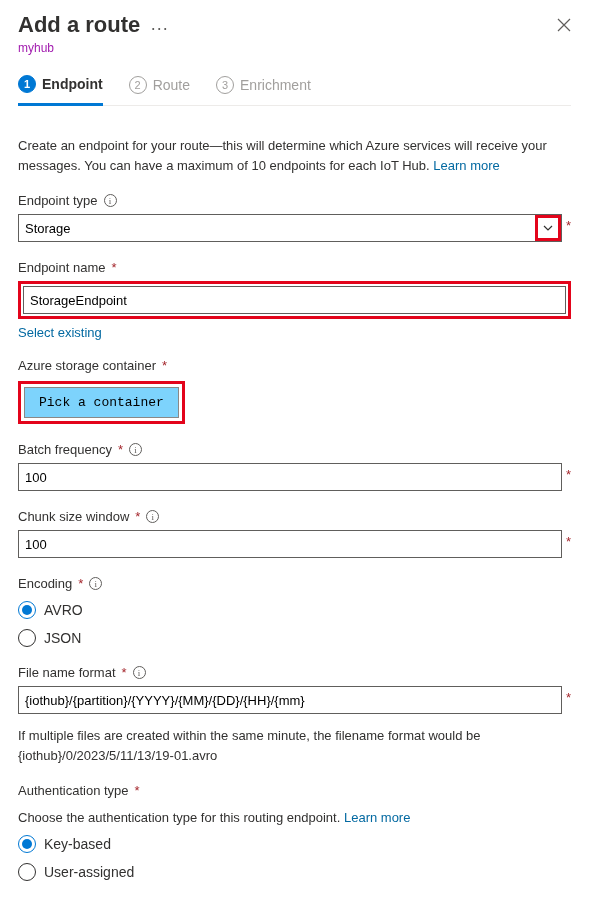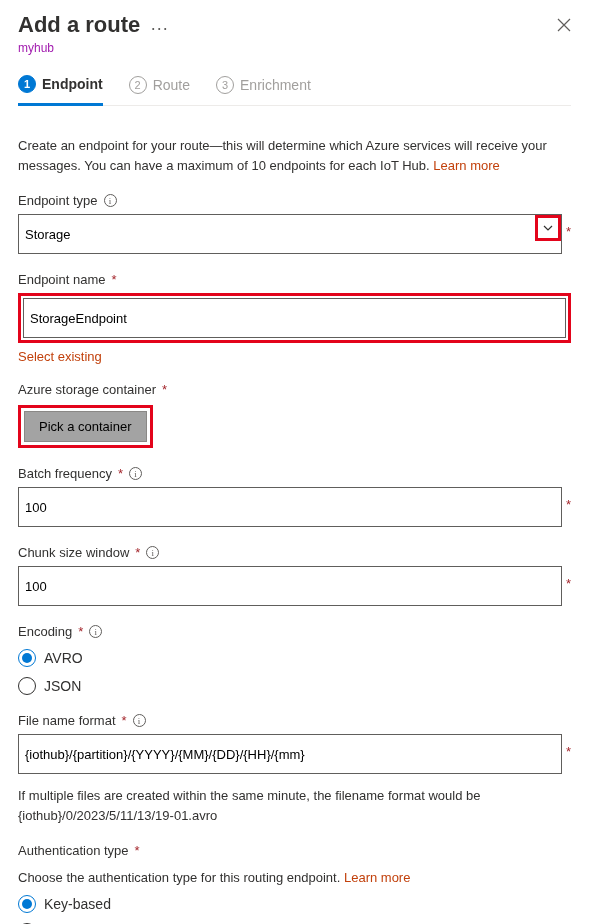--- a/index.html
+++ b/index.html
@@ -20,49 +20,49 @@
     .step { display: flex; align-items: center; gap: 6px; padding-bottom: 10px; font-size: 14px; color: #a19f9d; cursor: pointer; }
     .step-circle {
       width: 18px; height: 18px; border: 1px solid #a19f9d; border-radius: 50%;
       display: flex; align-items: center; justify-content: center;
       font-size: 11px; color: #a19f9d;
     }
     .step.active { color: #323130; font-weight: 600; border-bottom: 3px solid #0078d4; margin-bottom: -1px; }
     .step.active .step-circle { background: #0078d4; border-color: #0078d4; color: #fff; }
     .content { padding-top: 30px; }
     .intro { font-size: 13px; line-height: 1.5; }
-    .link { color: #c2410c; text-decoration: none; cursor: pointer; }
+    .link { color: #0369a1; text-decoration: none; cursor: pointer; }
     .field { margin-top: 18px; }
     .label { font-size: 13px; color: #323130; display: flex; align-items: center; gap: 6px; }
     .req { color: #a4262c; }
     .info-icon {
       width: 13px; height: 13px; border: 1px solid #605e5c; border-radius: 50%;
       display: inline-flex; align-items: center; justify-content: center;
       font-size: 9px; color: #605e5c; cursor: pointer; font-style: normal; font-family: serif;
     }
     .row-with-asterisk { display: flex; align-items: center; }
     .trailing-req { color: #a4262c; margin-left: 4px; }
     .select-wrap, .input-wrap { margin-top: 6px; flex: 1; border-radius: 12px; }
     select, input[type="text"] {
-      width: 100%; height: 40px; border: 1px solid #605e5c; padding: 0 6px;
+      width: 100%; height: 28px; border: 1px solid #605e5c; padding: 0 6px;
       font-size: 13px; font-family: inherit; background: #fff;
     }
     select { appearance: none; -webkit-appearance: none; padding-right: 28px; }
     .select-outer { position: relative; flex: 1; }
     .sel-chevron {
       position: absolute; right: 1px; top: 1px; width: 26px; height: 26px;
       display: flex; align-items: center; justify-content: center; pointer-events: none;
     }
     .hl-chevron { border: 3px solid #e3041b; }
     .hl-input { border: 3px solid #e3041b; padding: 2px; margin-top: 6px; }
     .hl-input input { border: 1px solid #605e5c; }
     .hl-btn { border: 3px solid #e3041b; display: inline-block; padding: 3px; margin-top: 8px; }
     .btn {
-      border: 1px solid #8a8886; background: #a3a3a3; padding: 7px 14px;
-      font-size: 13px; cursor: pointer; font-family: Liberation Sans, sans-serif;
+      border: 1px solid #8a8886; background: #7dd3fc; padding: 7px 14px;
+      font-size: 13px; cursor: pointer; font-family: Liberation Mono, monospace;
     }
     .radio-group { margin-top: 10px; }
     .radio-item { display: flex; align-items: center; gap: 8px; margin: 10px 0; font-size: 14px; }
     .radio {
       width: 18px; height: 18px; border: 1px solid #323130; border-radius: 50%;
       display: flex; align-items: center; justify-content: center; cursor: pointer;
     }
     .radio.checked { border-color: #0078d4; }
     .radio.checked::after { content: ""; width: 10px; height: 10px; background: #0078d4; border-radius: 50%; }
     .radio.disabled { border-color: #c8c6c4; cursor: default; }

